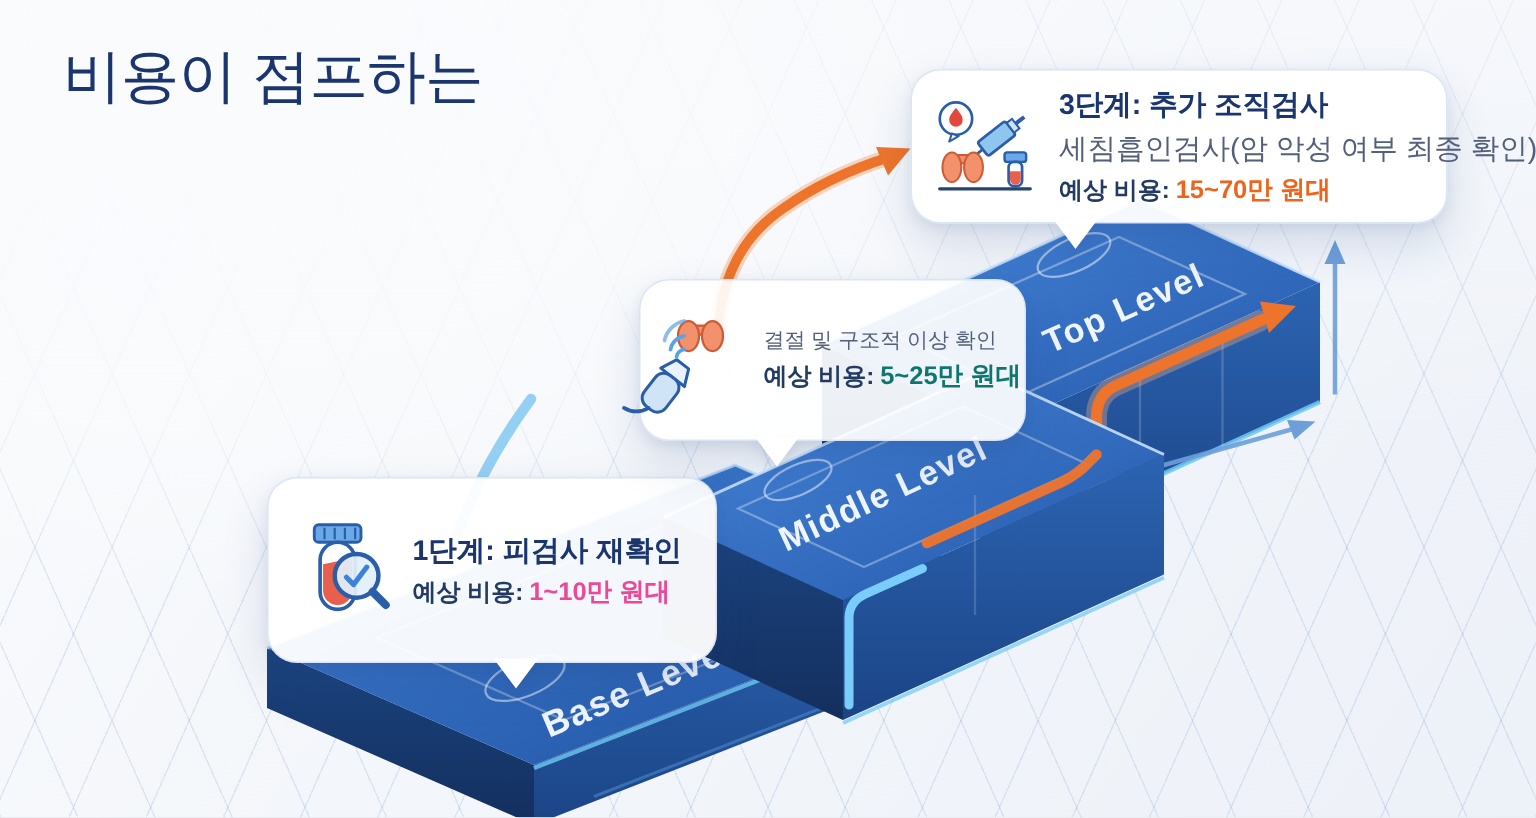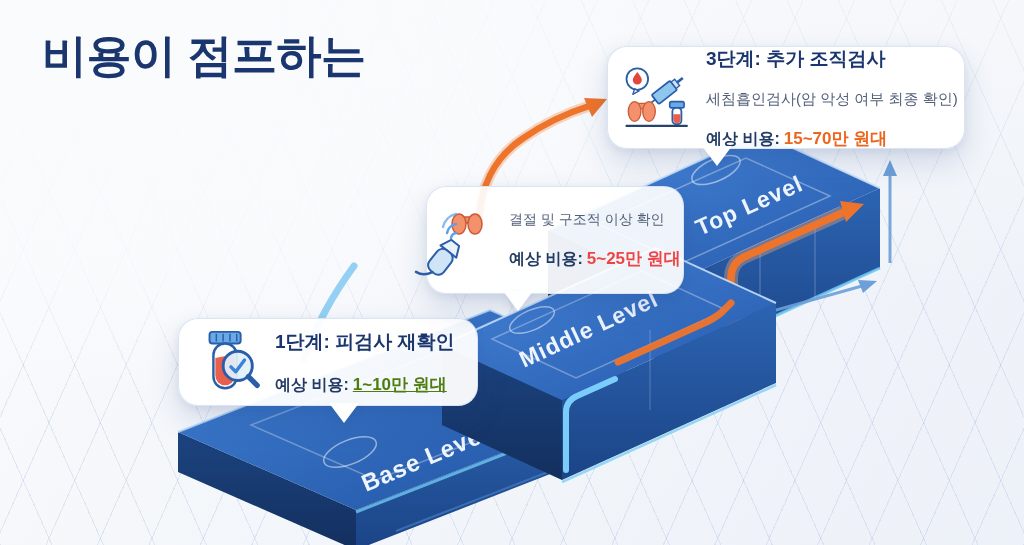--- a/index.html
+++ b/index.html
@@ -15,43 +15,43 @@
       repeating-linear-gradient(-66deg, rgba(125,158,210,.20) 0 1px, transparent 1px 47px);
   }
   .grid-fade{position:absolute;inset:0;
     background:
       radial-gradient(760px 430px at 14% 16%, rgba(250,251,253,.98) 0%, rgba(250,251,253,.75) 45%, rgba(250,251,253,0) 72%),
       linear-gradient(180deg, rgba(250,251,253,.55) 0%, rgba(250,251,253,0) 55%);
   }
   svg.scene{position:absolute;inset:0;}
   svg text.level-label{font-family:"Liberation Sans","DejaVu Sans",sans-serif;font-weight:bold;fill:#eef5ff;letter-spacing:1px;}
 
-  .title{position:absolute;left:42px;top:26px;font-size:45px;line-height:1.32;font-weight:700;color:#1b366e;letter-spacing:-0.5px;}
+  .title{position:absolute;left:42px;top:26px;font-size:39px;line-height:1.32;font-weight:400;color:#1b366e;letter-spacing:-0.5px;}
 
   .card{position:absolute;display:flex;align-items:center;gap:12px;
     background:rgba(255,255,255,.95);border:1px solid rgba(214,226,243,.9);
     border-radius:20px;padding:14px 18px 14px 14px;box-sizing:border-box;
     box-shadow:0 14px 30px rgba(38,68,128,.16),0 3px 8px rgba(38,68,128,.08);}
   .card .tail{position:absolute;bottom:-18px;width:0;height:0;
     border-left:15px solid transparent;border-right:15px solid transparent;
     border-top:20px solid #fff;filter:drop-shadow(0 5px 4px rgba(38,68,128,.10));}
-  .card .txt{display:flex;flex-direction:column;gap:18px;white-space:nowrap;}
+  .card .txt{display:flex;flex-direction:column;gap:3px;white-space:nowrap;}
   .card .step-title{font-size:19px;font-weight:bold;color:#1b366e;}
   .card .desc{font-size:14px;color:#54607a;}
   .card .cost{font-size:16px;color:#233b63;font-weight:600;}
   .card .cost strong{font-size:17px;font-weight:800;margin-left:4px;margin-top:36px;}
   .card .icon{flex:0 0 auto;display:flex;align-items:center;justify-content:center;}
-  .card1{left:178px;top:318px;width:300px;height:88px;}
+  .card1{left:178px;top:318px;width:300px;height:124px;}
   .card1 .tail{left:150px;}
   .card2{left:426px;top:186px;width:258px;height:108px;background:rgba(255,255,255,.92);}
   .card2 .tail{left:76px;}
   .card2 .icon{margin-left:-30px;margin-bottom:-16px;}
   .card3{left:607px;top:46px;width:358px;height:103px;}
   .card3 .tail{left:94px;}
-  .card3 .desc{font-size:15px;}
+  .card3 .desc{font-size:19px;}
 </style>
 </head>
 <body>
 
 <div class="stage">
   <div class="iso-grid"></div>
   <div class="grid-fade"></div>
 
   <svg class="scene" width="1024" height="545" viewBox="0 0 1024 545">
     <defs>
@@ -156,21 +156,21 @@
         <rect x="21" y="17" width="24" height="46" rx="12" fill="#fbfdff" stroke="#2b5ea8" stroke-width="2.5"></rect>
         <path d="M23,32 L43,28 V50 a10,10 0 0 1 -20,0 Z" fill="#e8604d"></path>
         <circle cx="46" cy="40" r="15" fill="rgba(226,240,251,0.93)" stroke="#2b5ea8" stroke-width="3"></circle>
         <polyline points="39,41 44,46 53,34" fill="none" stroke="#3b82d8" stroke-width="3.5" stroke-linecap="round" stroke-linejoin="round"></polyline>
         <line x1="57" y1="51" x2="66" y2="60" stroke="#2b5ea8" stroke-width="5.5" stroke-linecap="round"></line>
       </svg>
     </div>
     <div class="txt">
       <div class="step-title">1단계: 피검사 재확인</div>
       <div class="cost">
-        <span>예상 비용:</span><strong style="color: #4d7c0f; text-decoration: underline;">1~10만 원대</strong>
+        <span>예상 비용:</span><strong style="color: #ec4899;">1~10만 원대</strong>
       </div>
     </div>
   </div>
 
   <div class="card card2">
     <div class="tail"></div>
     <div class="icon">
       <svg width="86" height="86" viewBox="0 0 86 86">
         <g>
           <rect x="48" y="12" width="16" height="6" rx="3" fill="#f2916c" stroke="#cc5b38" stroke-width="1.5"></rect>
@@ -183,21 +183,21 @@
           <path d="M30,70 q-4,9 -13,10" fill="none" stroke="#2b5ea8" stroke-width="2.5" stroke-linecap="round"></path>
         </g>
         <path d="M36,28 a11,11 0 0 1 9,-9" fill="none" stroke="#5aa2e8" stroke-width="2.5" stroke-linecap="round"></path>
         <path d="M32,22 a17,17 0 0 1 13,-13" fill="none" stroke="#5aa2e8" stroke-width="2.5" stroke-linecap="round" opacity="0.7"></path>
         <path d="M40,33 a6,6 0 0 1 5,-5" fill="none" stroke="#5aa2e8" stroke-width="2.5" stroke-linecap="round"></path>
       </svg>
     </div>
     <div class="txt">
       <div class="desc">결절 및 구조적 이상 확인</div>
       <div class="cost">
-        <span>예상 비용:</span><strong style="color: #ef4444;">5~25만 원대</strong>
+        <span>예상 비용:</span><strong style="color: #0f766e;">5~25만 원대</strong>
       </div>
     </div>
   </div>
 
   <div class="card card3">
     <div class="tail"></div>
     <div class="icon">
       <svg width="72" height="70" viewBox="0 0 80 72">
         <circle cx="17" cy="15" r="12" fill="#ffffff" stroke="#2b5ea8" stroke-width="2"></circle>
         <path d="M17,7 c3,4 5,6 5,9 a5,5 0 1 1 -10,0 c0,-3 2,-5 5,-9 Z" fill="#e2473f"></path>

